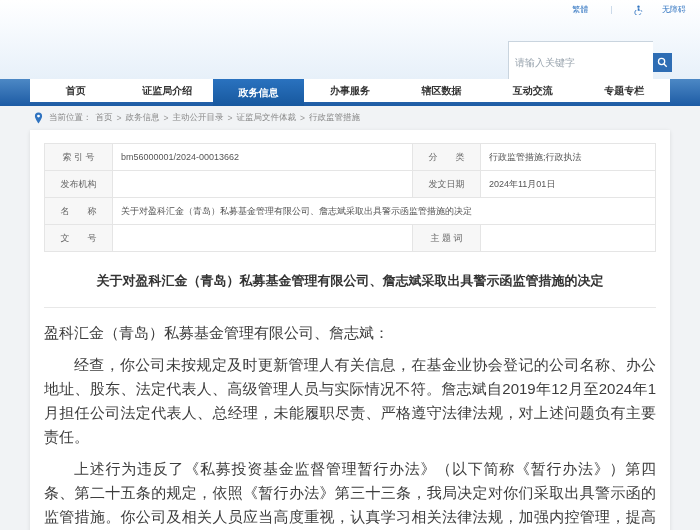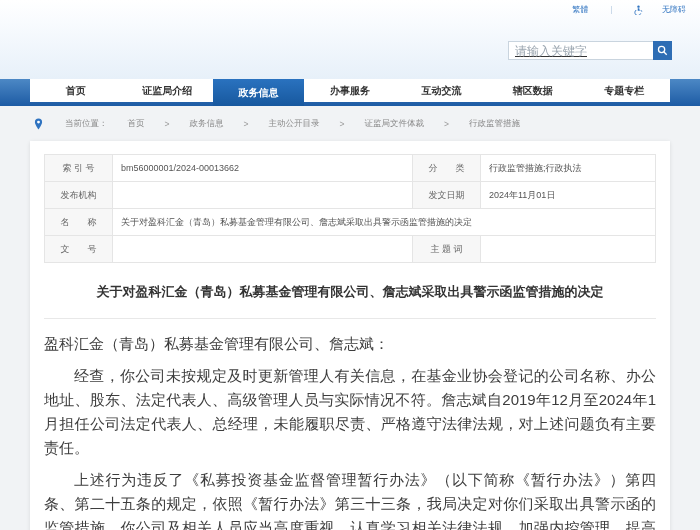--- a/index.html
+++ b/index.html
@@ -23,44 +23,43 @@
   .brand { position:absolute; left:30px; top:20px; display:flex; align-items:center; }
   .logo { width:46px; height:44px; display:block; }
   .brand-text { margin-left:8px; }
   .org-cn { font-size:16.5px; font-weight:bold; color:#1f3least:60; color:#20375c; letter-spacing:1px; line-height:1.1; }
   .org-en { font-size:6.3px; color:#2a4060; letter-spacing:0.35px; margin-top:3px; white-space:nowrap; }
   .v-divider { width:1px; height:34px; background:#b9c6d4; margin:0 11px 0 13px; }
   .bureau { font-size:14.5px; font-weight:bold; color:#20375c; letter-spacing:1px; }
   .search-box { position:absolute; right:28px; top:41px; display:flex; align-items:center; }
   .search-input {
     width:132px; height:17px; border:1px solid #c9d4de; border-right:none;
-    font-size:12px; padding:0 6px; color:#333; outline:none; background:#fff;
+    font-size:10px; padding:12px 6px; color:#333; outline:none; background:#fff;
     font-family:"Liberation Sans","DejaVu Sans",sans-serif;
-    text-decoration:underline;
   }
   .search-input::placeholder { color:#9aa5af; }
   .search-btn {
     width:19px; height:19px; background:#2e6db4; border:none; cursor:pointer;
     display:flex; align-items:center; justify-content:center; padding:0;
   }
   
   .navband { height:27px; background:linear-gradient(180deg,#4c88c5,#1d5ba4); position:relative; }
   .navinner { margin:0 30px; height:23px; background:#fff; display:flex; }
   .nav-item {
     flex:1; display:flex; align-items:center; justify-content:center;
     font-size:10px; font-weight:bold; color:#333; text-decoration:none; cursor:pointer;
     height:23px;
   }
   .nav-item.active {
     background:linear-gradient(180deg,#2a72bf,#17589e); color:#fff; height:27px;
   }
   
   .breadcrumb-bar {
-    height:35px; display:flex; align-items:center; padding-left:34px;
-    font-size:8.5px; color:#8a8a8a; gap:20px;
+    height:24px; display:flex; align-items:center; padding-left:34px;
+    font-size:8.5px; color:#8a8a8a; gap:4px;
   }
   .breadcrumb-bar a { color:#8a8a8a; text-decoration:none; cursor:pointer; }
   .crumb-sep { color:#9a9a9a; }
   .pin { width:9px; height:12px; margin-right:2px; }
   
   .card {
     margin:0 30px; background:#fff; min-height:385px;
     box-shadow:0 1px 4px rgba(0,0,0,0.10);
     padding:13px 14px 24px;
     box-sizing:border-box;
@@ -105,22 +104,22 @@
     </button>
   </div>
 </div>
 
 <div class="navband">
   <div class="navinner">
     <a class="nav-item">首页</a>
     <a class="nav-item">证监局介绍</a>
     <a class="nav-item active">政务信息</a>
     <a class="nav-item">办事服务</a>
+    <a class="nav-item">辖区数据</a>
     <a class="nav-item">互动交流</a>
-    <a class="nav-item">辖区数据</a>
     <a class="nav-item">专题专栏</a>
   </div>
 </div>
 
 <div class="breadcrumb-bar">
   <svg class="pin" viewBox="0 0 10 13">
     <path d="M5 0.5 a4 4 0 0 1 4 4 c0 2.6 -4 8 -4 8 s-4 -5.4 -4 -8 a4 4 0 0 1 4 -4z" fill="#2f73c0"></path>
     <circle cx="5" cy="4.4" r="1.6" fill="#ffffff"></circle>
   </svg>
   <span>当前位置：</span>

